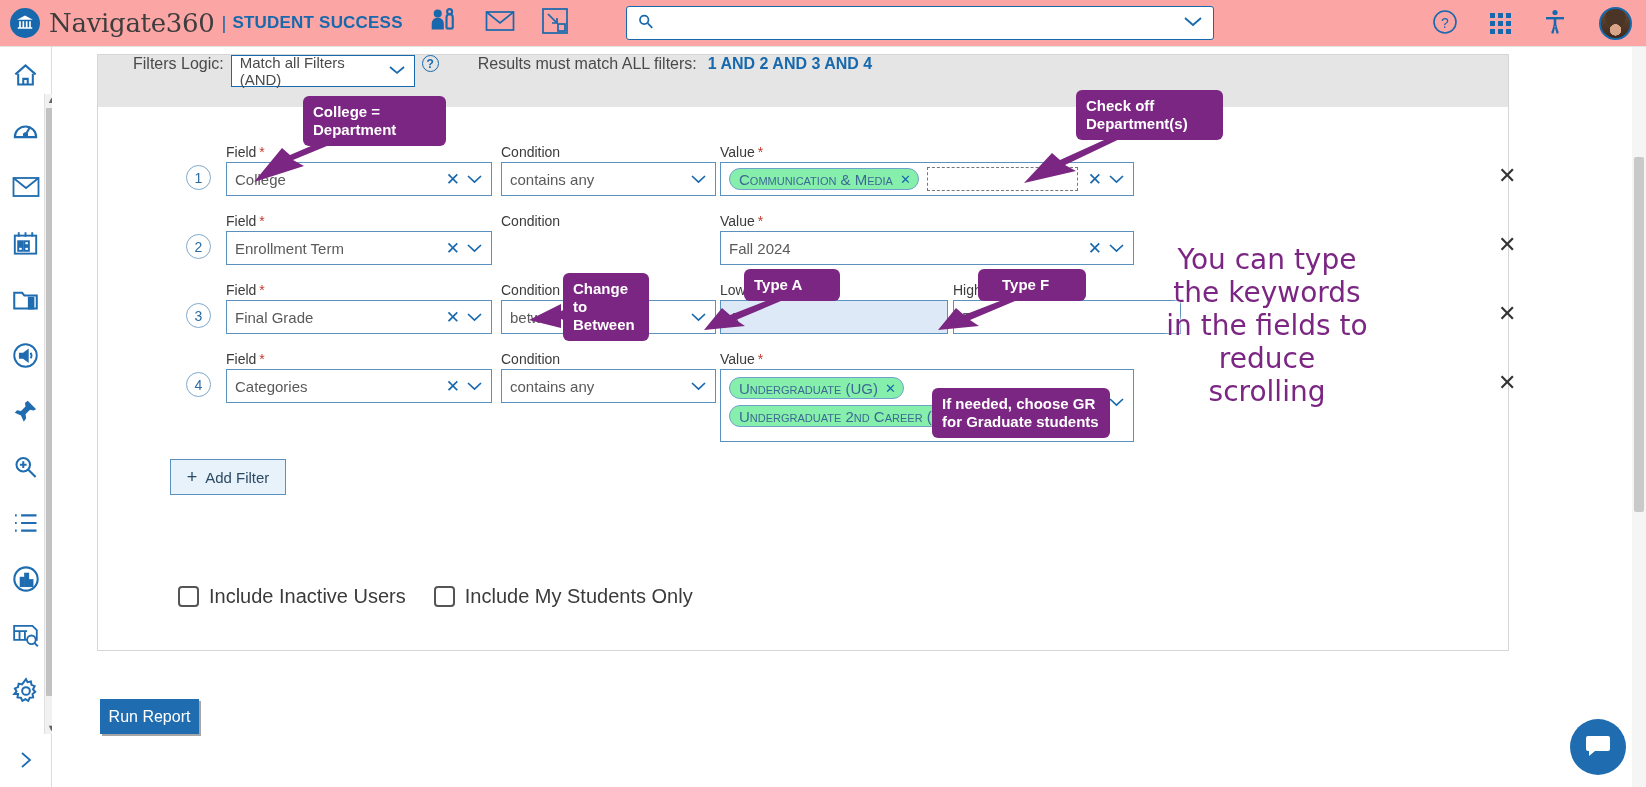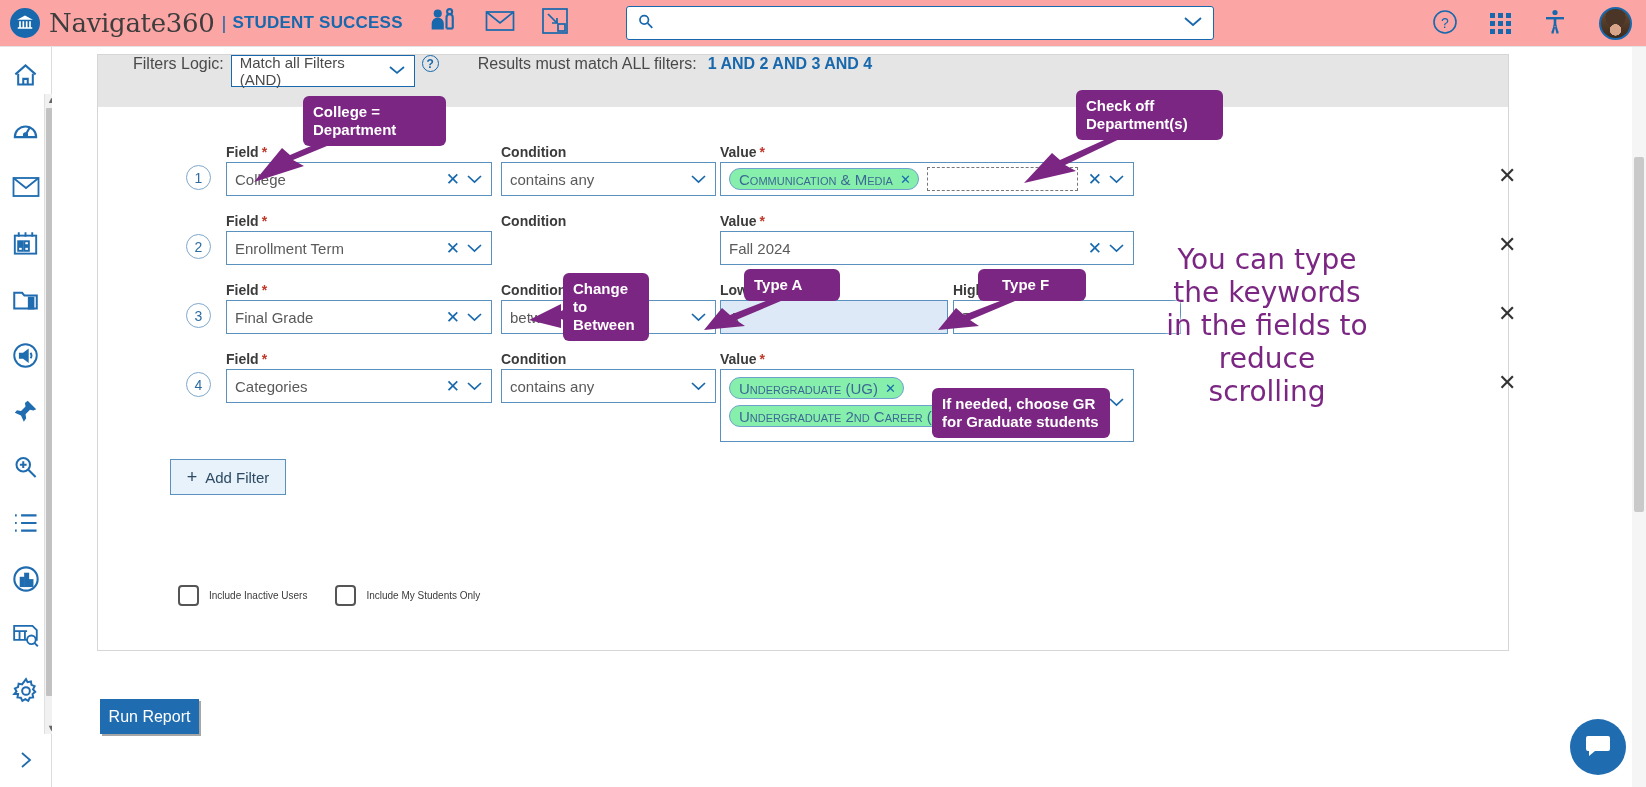--- a/index.html
+++ b/index.html
@@ -102,21 +102,21 @@
   .logic-expr { margin-left:11px; font-size:16px; color:#1768ac; font-weight:bold; }
 
   
   .rows { position:relative; padding-top:8px; }
   .frow { position:relative; height:69px; }
   .fnum {
     position:absolute; left:90px; width:25px; height:25px; border-radius:50%;
     border:1px solid #7fa8cc; color:#2b6ca3; font-size:14px;
     display:flex; align-items:center; justify-content:center;
   }
-  .flabel { position:absolute; font-size:14px; font-weight:bold; color:#3b3b3b; }
+  .flabel { position:absolute; font-size:14px; font-weight:normal; color:#3b3b3b; }
   .flabel .req { color:#c0392b; font-size:14px; margin-left:3px; }
   .fctl {
     position:absolute; height:34px; border:1px solid #5b91bf; background:#fff;
     display:flex; align-items:center; padding:0 8px; font-size:15px; color:#5a5a5a;
   }
   .fctl .sp { flex:1; }
   .clear-x { color:#1768ac; font-size:17px; margin-right:6px; line-height:1; }
   .caret { color:#1768ac; font-size:13px; }
   .rowdel { position:absolute; color:#333; font-size:22px; line-height:1; }
 
@@ -129,21 +129,21 @@
   .pill .px { margin-left:7px; color:#1768ac; font-size:13px; font-variant:normal; }
   .dashbox { flex:1; height:24px; border:1px dashed #777; margin-left:4px; }
 
   .addfilter {
     position:absolute; left:72px; top:404px; width:116px; height:36px;
     border:1px solid #5b91bf; background:#e8f2fb; color:#2c4a63;
     font-size:15px; display:flex; align-items:center; justify-content:center; gap:8px;
   }
   .chkrow { position:absolute; left:80px; top:530px; display:flex; align-items:center; gap:28px; }
   .chk { width:21px; height:21px; border:2px solid #555; border-radius:4px; background:#fff; }
-  .chklab { font-size:10px; color:#3b3b3b; margin-left:10px; }
+  .chklab { font-size:20px; color:#3b3b3b; margin-left:10px; }
   .chkwrap { display:flex; align-items:center; }
 
   .runbtn {
     position:absolute; left:48px; top:652px; width:99px; height:35px;
     background:#1f6cb0; color:#fff; font-size:16px;
     display:flex; align-items:center; justify-content:center;
     box-shadow:2px 2px 0 rgba(0,0,0,.35);
   }
 
   

